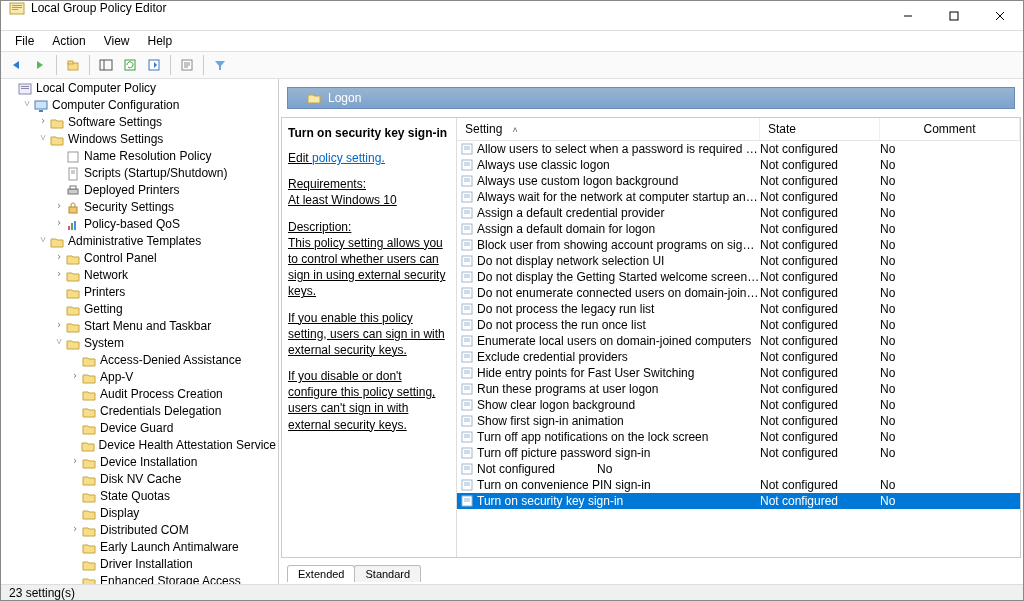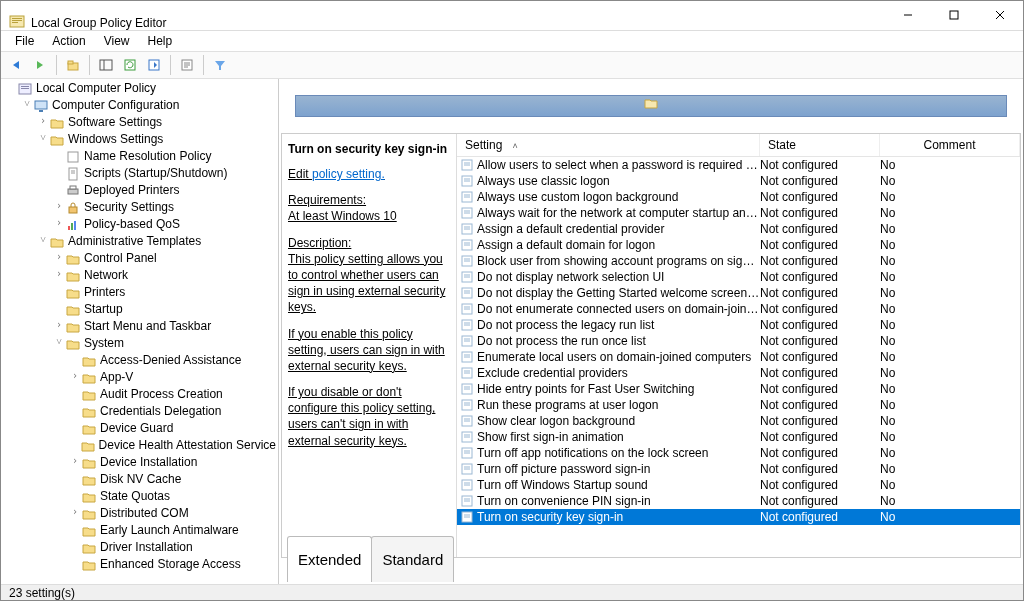--- a/index.html
+++ b/index.html
@@ -1,56 +1,56 @@
 <!DOCTYPE html>
 <html><head>
 <meta charset="utf-8">
 <style>
 * { box-sizing: border-box; margin: 0; padding: 0; font-family: "Segoe UI", Tahoma, sans-serif; font-size: 12px; }
 body { background: #fff; width: 1024px; height: 601px; overflow: hidden; display: flex; flex-direction: column; border: 1px solid #888; }
-.titlebar { height: 30px; display: flex; align-items: flex-end; padding: 0 0 0 8px; background: #fff; border-bottom: 1px solid #ddd; }
+.titlebar { height: 30px; display: flex; align-items: flex-start; padding: 0 0 0 8px; background: #fff; border-bottom: 1px solid #ddd; }
 .titlebar .icon { width: 16px; height: 16px; margin-right: 6px; }
 .titlebar .title { flex: 1; }
 .titlebar .winbtn { width: 46px; height: 30px; display: flex; align-items: center; justify-content: center; }
 .menubar { height: 20px; display: flex; align-items: center; padding: 0 6px; gap: 2px; }
 .menubar span { padding: 2px 8px; cursor: default; }
 .toolbar { height: 28px; display: flex; align-items: center; padding: 0 4px; gap: 2px; border-top: 1px solid #e0e0e0; border-bottom: 1px solid #e0e0e0; background: #fafafa; }
 .toolbtn { width: 22px; height: 22px; display: flex; align-items: center; justify-content: center; border: 1px solid transparent; }
 .tool-sep { width:1px; height:20px; background:#ccc; margin:0 3px; }
 .main { flex: 1; display: flex; min-height: 0; }
 .treepane { width: 278px; border-right: 1px solid #ccc; overflow-y: auto; padding: 2px 0; }
 .tree ul { list-style: none; padding-left: 16px; }
 .tree > ul { padding-left: 2px; }
 .tree li { white-space: nowrap; }
 .tree .row { display: flex; align-items: flex-start; height: 17px; padding: 0 2px; cursor: default; }
 .tree .exp { width: 12px; text-align: center; color: #777; font-family: monospace; font-size: 10px; }
 .tree .ticon { width: 16px; height: 16px; margin-right: 3px; display: flex; align-items: center; justify-content: center; }
 .folder-ico svg, .ticon svg { width: 14px; height: 14px; }
 .rightpane { flex: 1; display: flex; flex-direction: column; min-width: 0; }
-.headerbar { height: 22px; background: linear-gradient(#99b4d1, #7da2ce); color: #fff; display: flex; align-items: center; padding: 0 18px; gap: 6px; border: 1px solid #6a8ab8; margin: 16px; flex-direction: column; }
+.headerbar { height: 22px; background: linear-gradient(#99b4d1, #7da2ce); color: #fff; display: flex; align-items: center; padding: 0 18px; gap: 6px; border: 1px solid #6a8ab8; margin: 8px; }
 .headerbar .hicon { width:16px; height:16px; display:flex; align-items:center; justify-content:center; }
 .contentrow { flex: 1; display: flex; min-height: 0; border: 1px solid #ccc; margin: 0 2px 2px 2px; }
 .descpane { width: 175px; border-right: 1px solid #ddd; padding: 8px 6px; overflow-y: auto; }
 .descpane b { font-weight: 600; }
 .descpane .link { color: #0066cc; text-decoration: underline; cursor: pointer; }
 .descpane p { margin-top: 10px; line-height: 1.35; text-decoration: underline; }
 .listpane { flex: 1; overflow: auto; }
 .listhdr { display: flex; position: sticky; top: 0; background: #fff; border-bottom: 1px solid #e5e5e5; }
 .listhdr .col { padding: 4px 8px; border-right: 1px solid #eee; }
 .col-setting { flex: 1; }
 .col-state { width: 120px; }
 .col-comment { width: 140px; text-align: center; }
 .listrow { display: flex; align-items: center; height: 16px; cursor: default; }
 .listrow.selected { background: #0078d7; color: #fff; }
 .listrow .ricon { width: 20px; display:flex; align-items:center; justify-content:center; }
 .listrow .c1 { flex: 1; overflow: hidden; text-overflow: ellipsis; white-space: nowrap; }
 .listrow .c2 { width: 120px; }
 .listrow .c3 { width: 140px; text-align: left; }
 .tabs { height: 22px; display:flex; align-items:flex-end; padding: 0 6px; margin: 0 2px 2px 2px; }
-.tab { padding: 14px 10px; border: 1px solid #bbb; border-bottom: none; border-radius: 3px 3px 0 0; background: #f4f4f4; margin-right: -1px; font-size: 15px; }
+.tab { padding: 2px 10px; border: 1px solid #bbb; border-bottom: none; border-radius: 3px 3px 0 0; background: #f4f4f4; margin-right: -1px; font-size: 11px; }
 .tab.active { background: #fff; position: relative; z-index: 2; }
 .statusbar { height: 16px; border-top: 1px solid #ddd; padding: 2px 8px; display: flex; align-items: center; background: #f0f0f0; }
 .sort-caret { font-size: 9px; color: #666; }
 </style>
 </head>
 <body>
 
 <div class="titlebar">
   <span class="icon">
     <svg viewBox="0 0 16 16">
@@ -299,21 +299,21 @@
                       </div>
                     </li>
                   <li>
                       <div class="row">
                         <span class="exp"></span>
                         <span class="ticon folder-ico">
                           <svg viewBox="0 0 14 14">
                             <path d="M1 4 h5 l1 1 h6 v7 h-12 z" fill="#f7dd8a" stroke="#c8a640"></path>
                           </svg>
                         </span>
-                        <span>Startup</span>
+                        <span>Getting</span>
                       </div>
                     </li>
                   <li>
                       <div class="row">
                         <span class="exp">›</span>
                         <span class="ticon folder-ico">
                           <svg viewBox="0 0 14 14">
                             <path d="M1 4 h5 l1 1 h6 v7 h-12 z" fill="#f7dd8a" stroke="#c8a640"></path>
                           </svg>
                         </span>
@@ -421,20 +421,31 @@
                         </li>
                         <li>
                           <div class="row">
                             <span class="exp"></span>
                             <span class="ticon folder-ico">
                               <svg viewBox="0 0 14 14">
                                 <path d="M1 4 h5 l1 1 h6 v7 h-12 z" fill="#f7dd8a" stroke="#c8a640"></path>
                               </svg>
                             </span>
                             <span>State Quotas</span>
+                          </div>
+                        </li>
+                        <li>
+                          <div class="row">
+                            <span class="exp"></span>
+                            <span class="ticon folder-ico">
+                              <svg viewBox="0 0 14 14">
+                                <path d="M1 4 h5 l1 1 h6 v7 h-12 z" fill="#f7dd8a" stroke="#c8a640"></path>
+                              </svg>
+                            </span>
+                            <span>Display</span>
                           </div>
                         </li>
                         <li>
                           <div class="row">
                             <span class="exp">›</span>
                             <span class="ticon folder-ico">
                               <svg viewBox="0 0 14 14">
                                 <path d="M1 4 h5 l1 1 h6 v7 h-12 z" fill="#f7dd8a" stroke="#c8a640"></path>
                               </svg>
                             </span>
@@ -753,21 +764,20 @@
               <span class="c3">No</span>
             </div>
             <div class="listrow">
               <span class="ricon">
                 <svg width="12" height="12" viewBox="0 0 12 12">
                   <rect x="1" y="1" width="10" height="10" fill="#fff" stroke="#9bb8d3"></rect>
                   <line x1="3" y1="4" x2="9" y2="4" stroke="#9bb8d3"></line>
                   <line x1="3" y1="6" x2="9" y2="6" stroke="#9bb8d3"></line>
                 </svg>
               </span>
-              <span class="c1">Turn off Windows Startup sound</span>
               <span class="c2">Not configured</span>
               <span class="c3">No</span>
             </div>
             <div class="listrow">
               <span class="ricon">
                 <svg width="12" height="12" viewBox="0 0 12 12">
                   <rect x="1" y="1" width="10" height="10" fill="#fff" stroke="#9bb8d3"></rect>
                   <line x1="3" y1="4" x2="9" y2="4" stroke="#9bb8d3"></line>
                   <line x1="3" y1="6" x2="9" y2="6" stroke="#9bb8d3"></line>
                 </svg>

